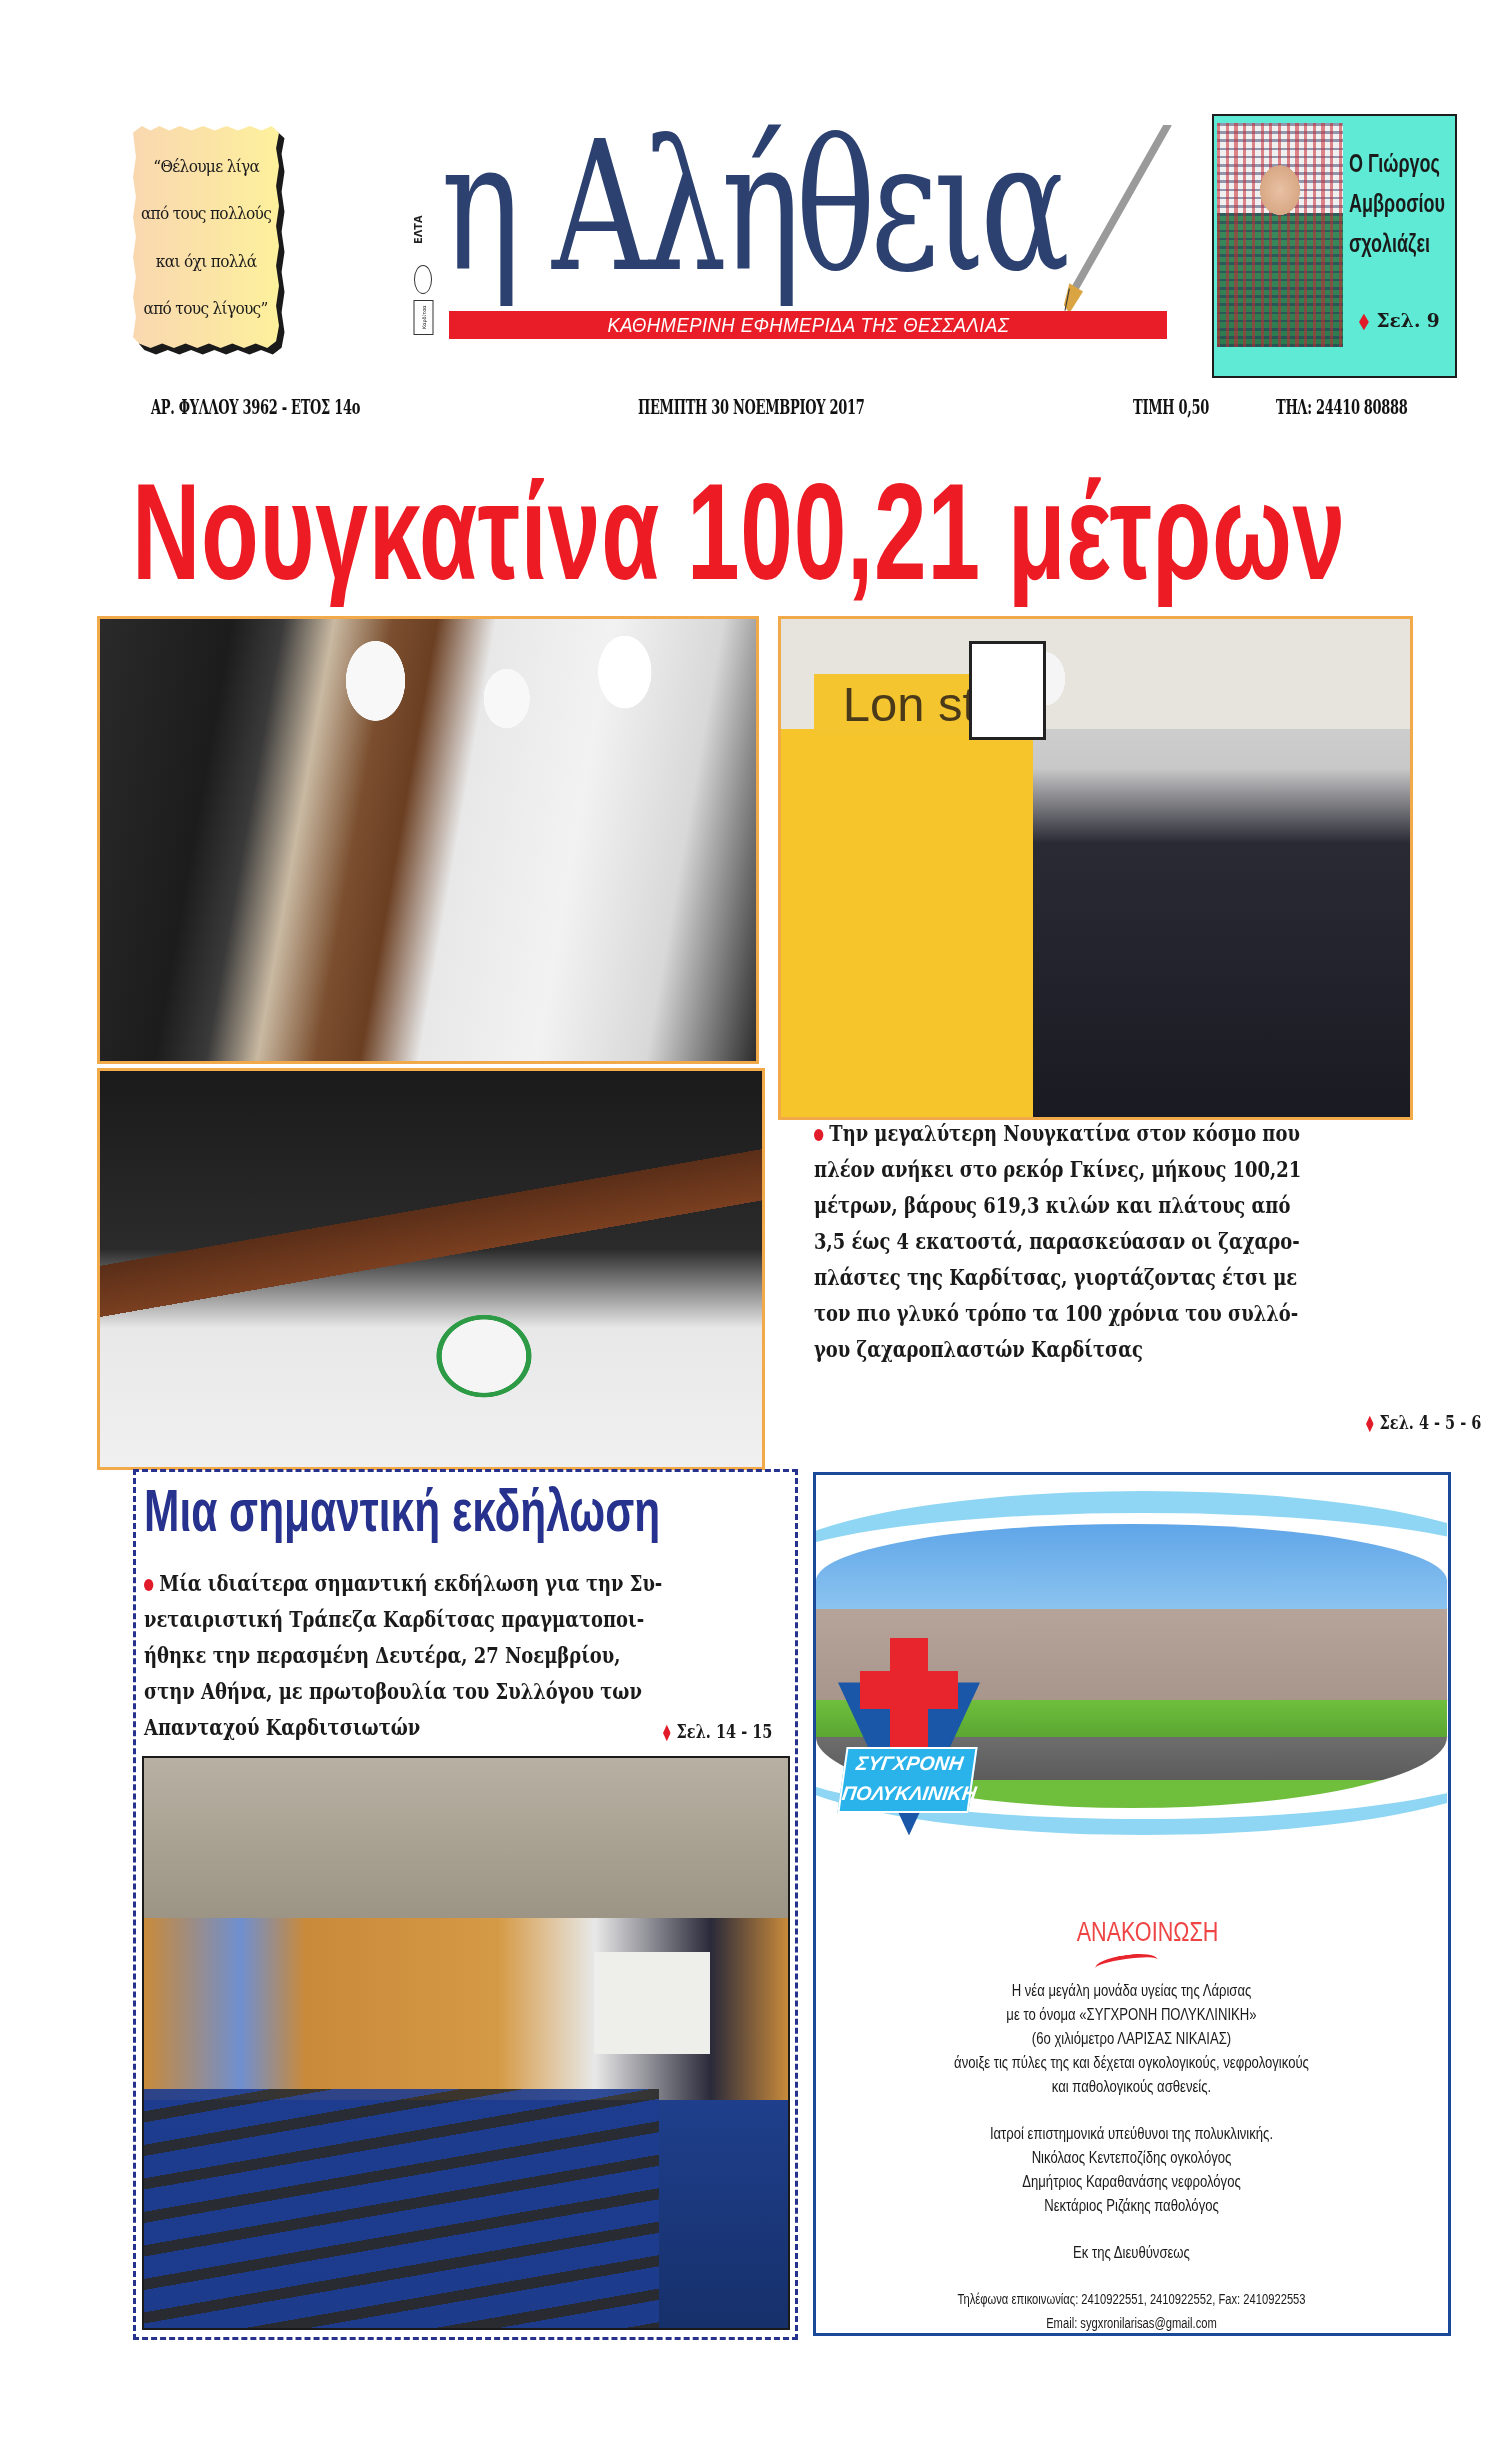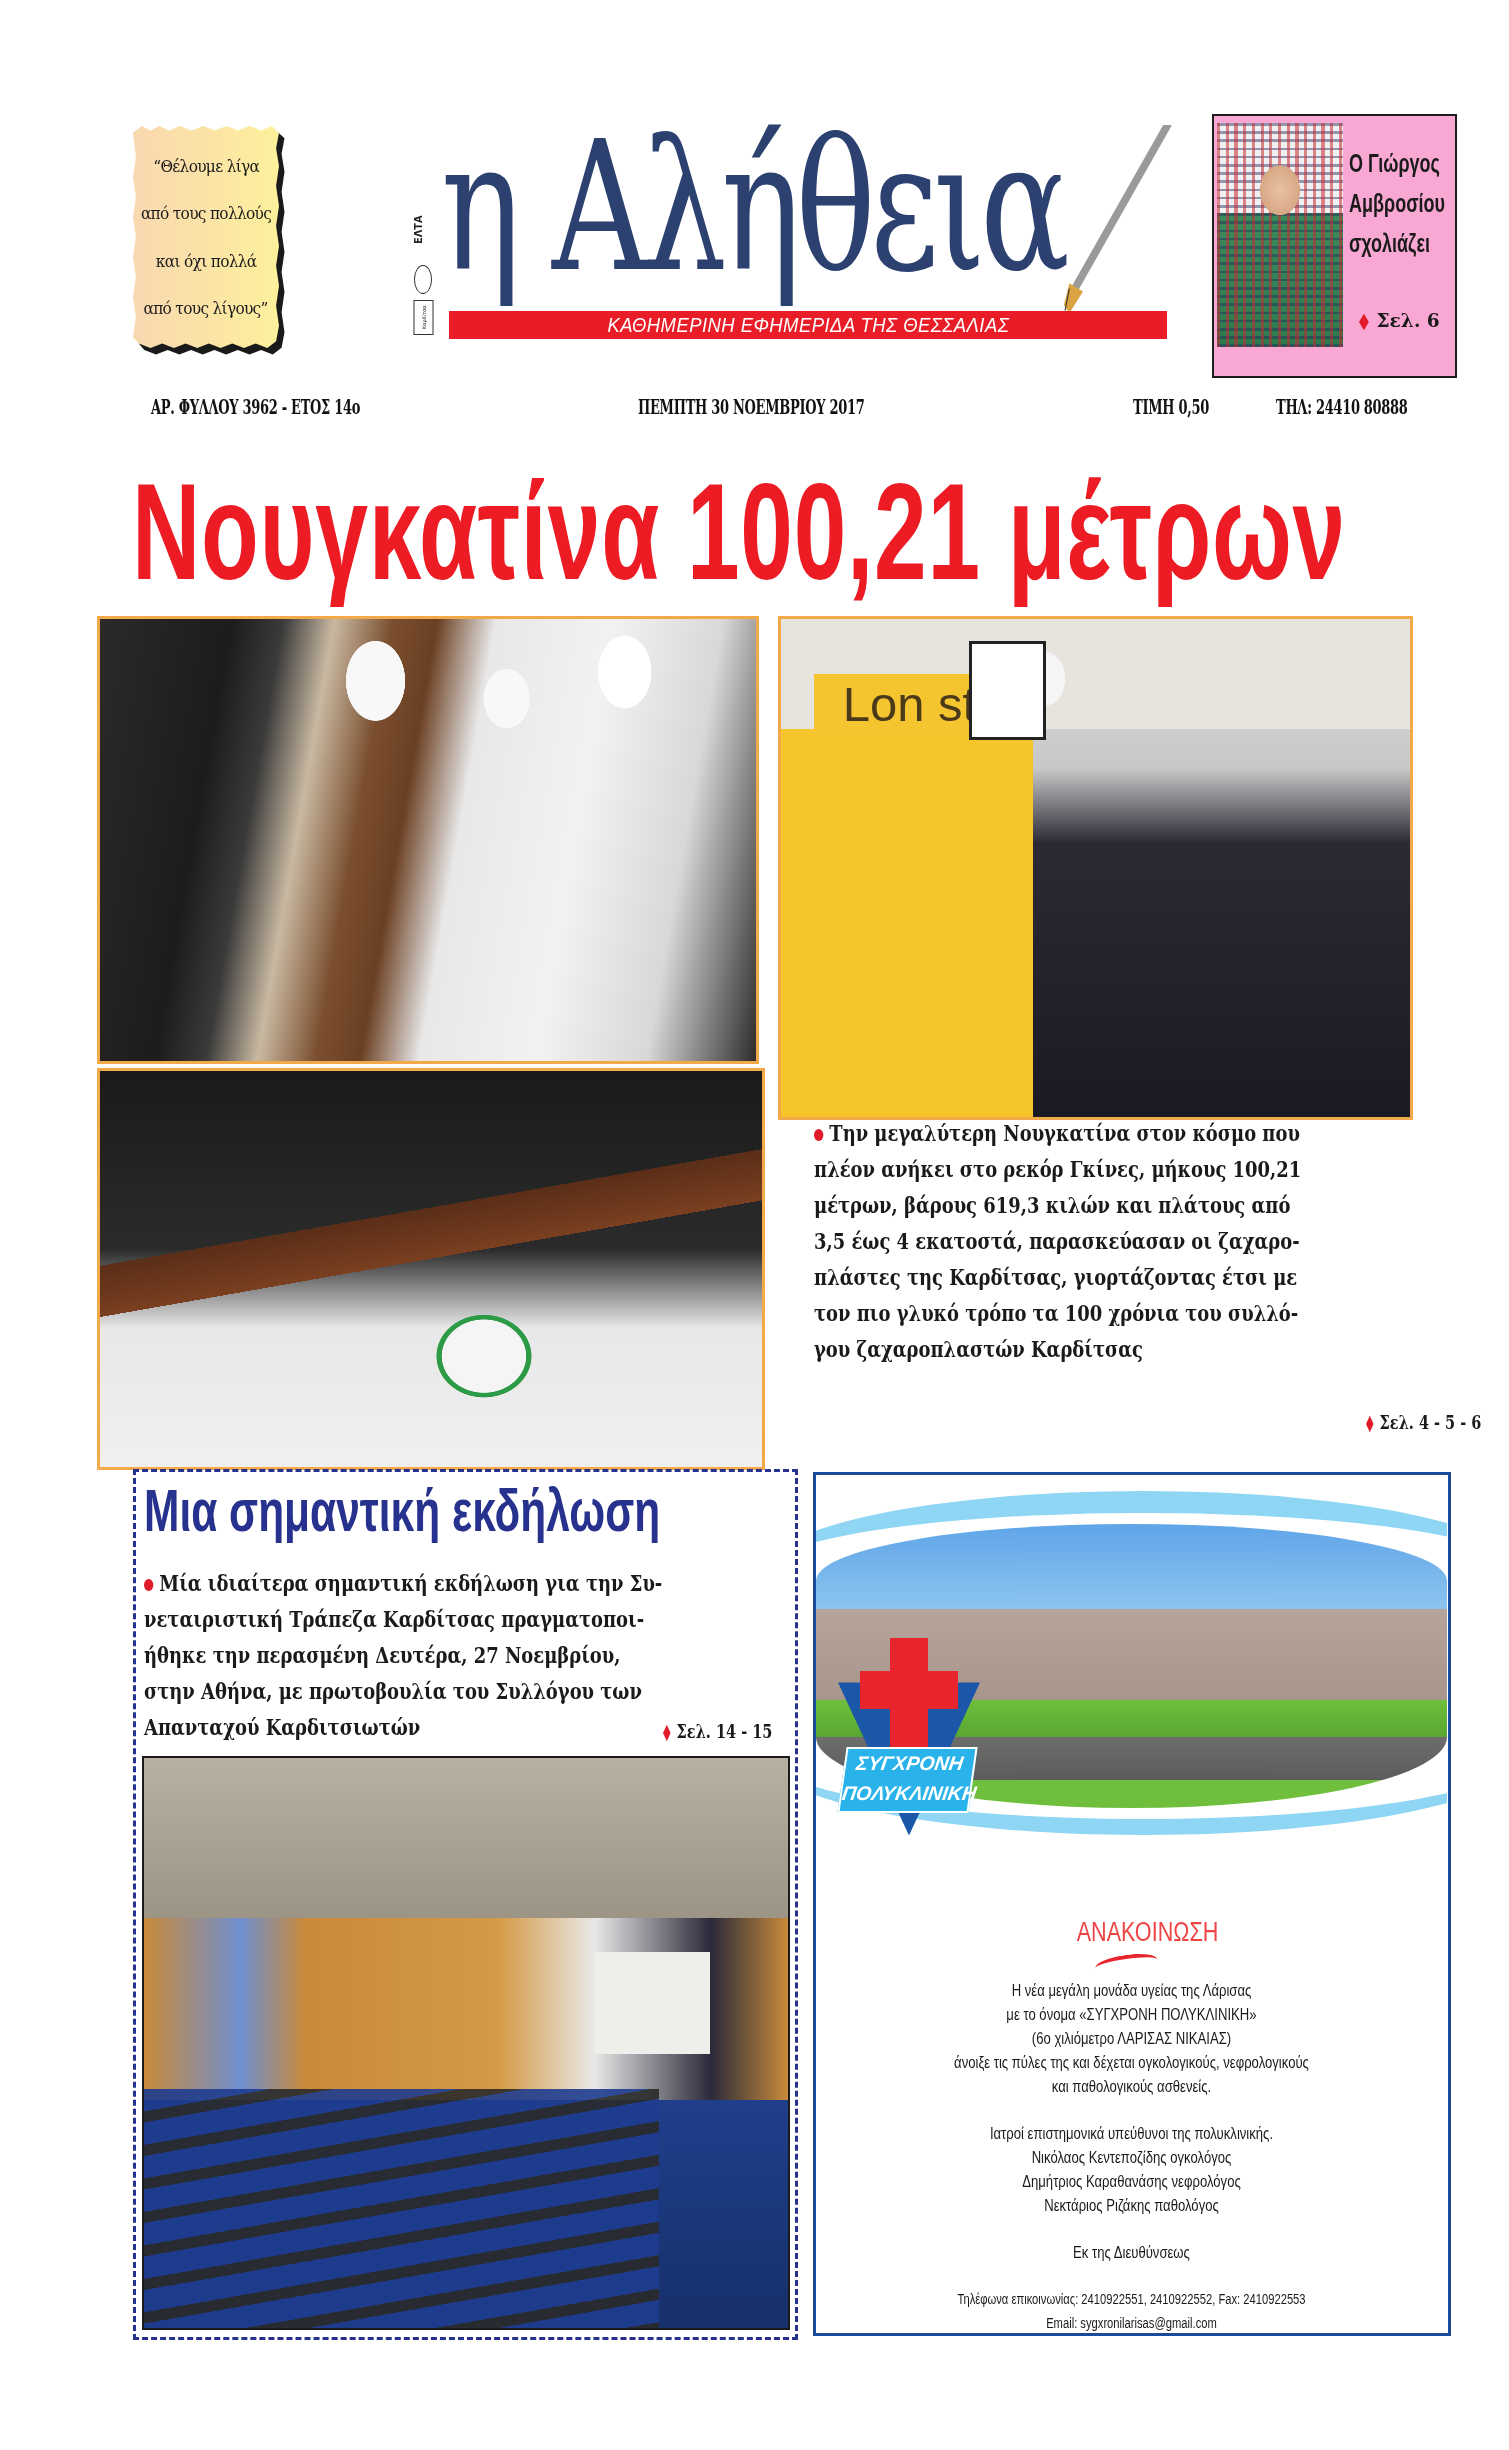--- a/index.html
+++ b/index.html
@@ -23,21 +23,21 @@
   .stamp-tag { position:absolute; left:1.1px; top:98px; width:17.5px; height:33px; border:1.1px solid #333; font-family:"DejaVu Sans", sans-serif; font-size:4.9px; writing-mode:vertical-rl; transform:rotate(180deg); display:flex; align-items:center; justify-content:center; color:#222; }
 
   
   #masthead { left:405px; top:125px; width:727px; height:224px; }
   #masthead-title { position:absolute; left:0; top:-11px; width:721px; height:186px; font-family:"DejaVu Serif", serif; font-size:180px; color:#2c4170; line-height:186px; letter-spacing:-7.6px; transform:scaleX(0.74); transform-origin:left top; white-space:nowrap; }
   #pen-icon { position:absolute; left:612px; top:0px; width:120px; height:191px; }
   #masthead-bar { position:absolute; left:8.2px; top:186px; width:718px; height:28px; background:#e81d27; color:#ffffff; font-family:"Liberation Sans", sans-serif; font-size:21px; line-height:28px; text-align:center; letter-spacing:0.5px;font-style:italic; }
   #masthead-bar span { display:inline-block; transform:scaleX(0.88); }
 
   
-  #columnist-box { left:1176px; top:114px; width:245px; height:264px; border:2.2px solid #1d1d1d; box-sizing:border-box; background:#f9a8d4;text-align:right; }
+  #columnist-box { left:1176px; top:114px; width:245px; height:264px; border:2.2px solid #1d1d1d; box-sizing:border-box; background:#5eead4;text-align:right; }
   #columnist-photo { position:absolute; left:3.3px; top:6.6px; width:126px; height:224px; background:
       radial-gradient(ellipse 33px 41px at 50% 30%, #e8c1a3 0%, #d8a885 60%, transparent 61%),
       repeating-linear-gradient(90deg, rgba(200,40,50,0.55) 0 3.3px, transparent 3.3px 8.7px),
       repeating-linear-gradient(0deg, rgba(30,40,90,0.45) 0 2.7px, transparent 2.7px 8.2px),
       linear-gradient(180deg, #f0f0f0 0%, #f0f0f0 40%, #3b8a5c 40%, #2d7a4f 100%); }
   #columnist-text { position:absolute; left:135px; top:27px; width:104px; font-family:"Liberation Sans", sans-serif; font-weight:bold; font-size:25px; line-height:40px; color:#1a1a1a; transform:scaleX(0.72); transform-origin:left top; white-space:nowrap; }
   #columnist-page { position:absolute; left:145px; top:194px; font-family:"DejaVu Serif", serif; font-weight:bold; font-size:18.6px; color:#1a1a1a; white-space:nowrap; }
 
   .diamond { display:inline-block; width:9.8px; height:16.4px; background:#e21b2a; clip-path:polygon(50% 0,100% 50%,50% 100%,0 50%); vertical-align:middle; margin-right:7.6px; }
 
@@ -150,21 +150,21 @@
 </div>
 
 <div id="columnist-box" class="abs">
   <div id="columnist-photo"></div>
   <div id="columnist-text">
     <div>Ο Γιώργος</div>
     <div>Αμβροσίου</div>
     <div>σχολιάζει</div>
   </div>
   <div id="columnist-page">
-    <span class="diamond"></span><span>Σελ. 6</span>
+    <span class="diamond"></span><span>Σελ. 9</span>
   </div>
 </div>
 
 <div id="info-line" class="abs">
   <span style="left:0;">ΑΡ. ΦΥΛΛΟΥ 3962  -  ΕΤΟΣ 14ο</span>
   <span style="left:487px;">ΠΕΜΠΤΗ  30  ΝΟΕΜΒΡΙΟΥ  2017</span>
   <span style="left:982px;">ΤΙΜΗ 0,50</span>
   <span style="left:1125px;">ΤΗΛ: 24410 80888</span>
 </div>
 

